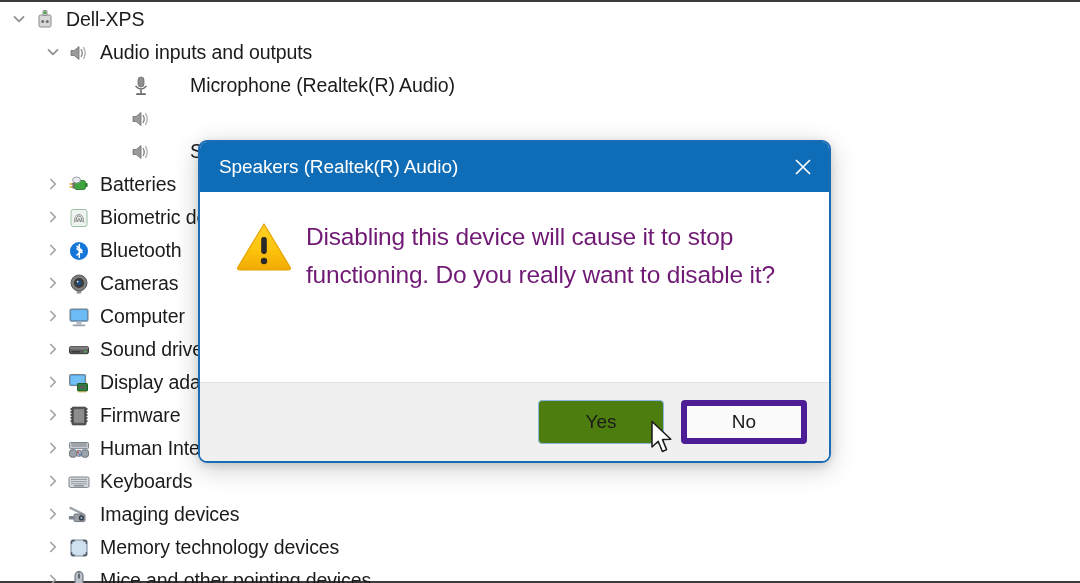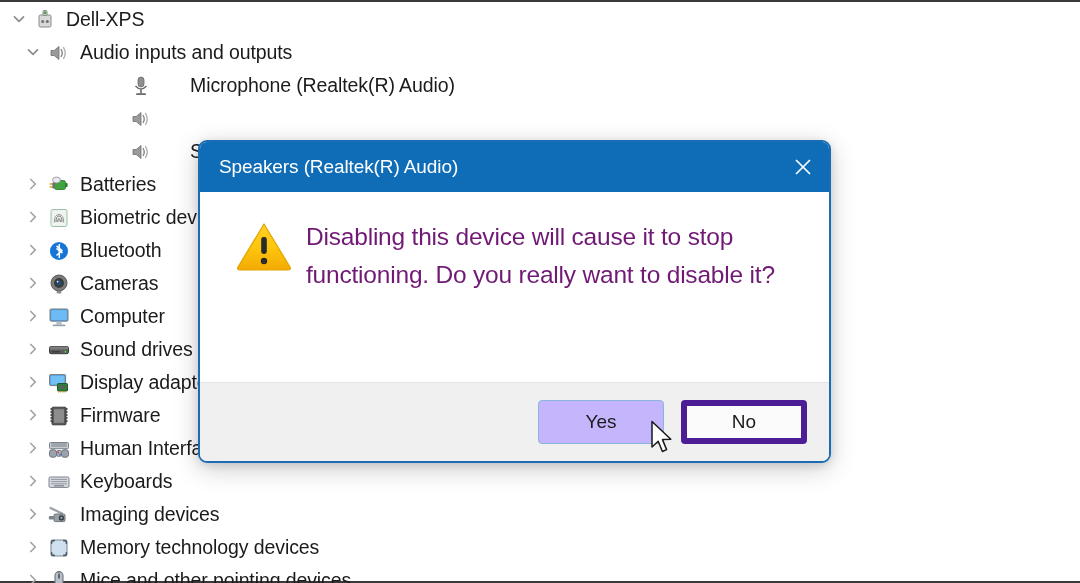--- a/index.html
+++ b/index.html
@@ -47,21 +47,21 @@
     display: flex; align-items: center; justify-content: center;
     margin-right: 8px;
   }
   .tree-label {
     font-size: 19.5px;
     color: #1b1b1b;
     letter-spacing: -0.1px;
   }
   
   .lvl0 { padding-left: 6px; }
-  .lvl1 { padding-left: 20px; }
+  .lvl1 { padding-left: 40px; }
   .lvl2 { padding-left: 74px; gap: 28px; }
 
   
   #dialog {
     position: absolute;
     left: 198px; top: 138px;
     width: 633px; height: 323px;
     border: 2px solid #1a6cb5;
     border-radius: 9px;
     background: #f0f0f0;
@@ -118,21 +118,21 @@
   .dlg-btn {
     width: 126px; height: 44px;
     border-radius: 4px;
     font-size: 19px;
     font-family: "Liberation Sans", sans-serif;
     color: #1b1b1b;
     cursor: pointer;
     display: flex; align-items: center; justify-content: center;
   }
   .dlg-btn-hover {
-    background: #c4b5fd;
+    background: #4d7c0f;
     border: 1px solid #89b6dc;
   }
   .dlg-btn-default {
     background: #fbfbfb;
     border: 6px solid #4c1d95;
   }
 
   
   #cursor {
     position: absolute;

